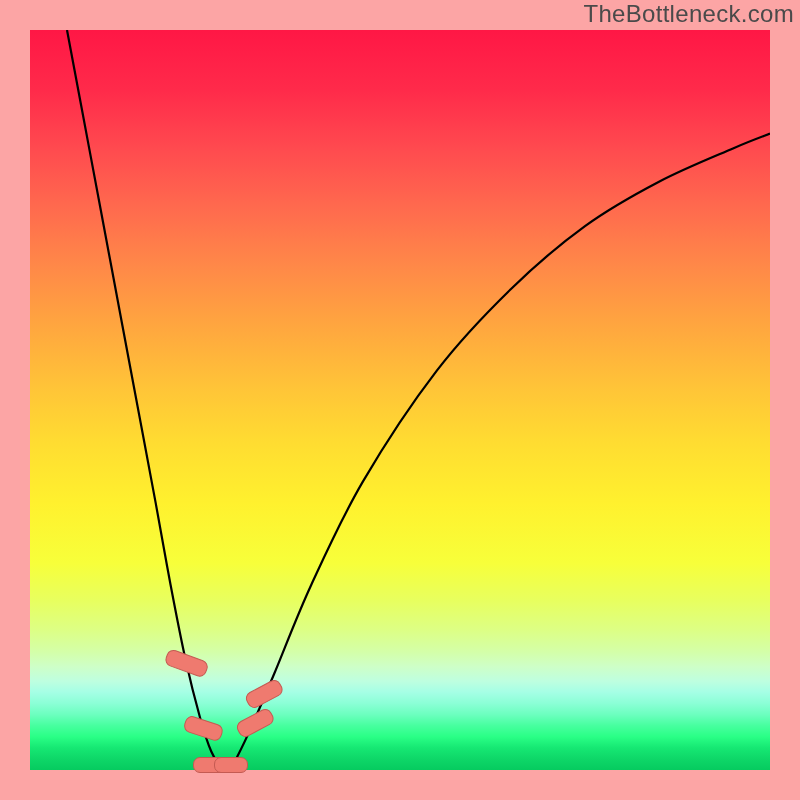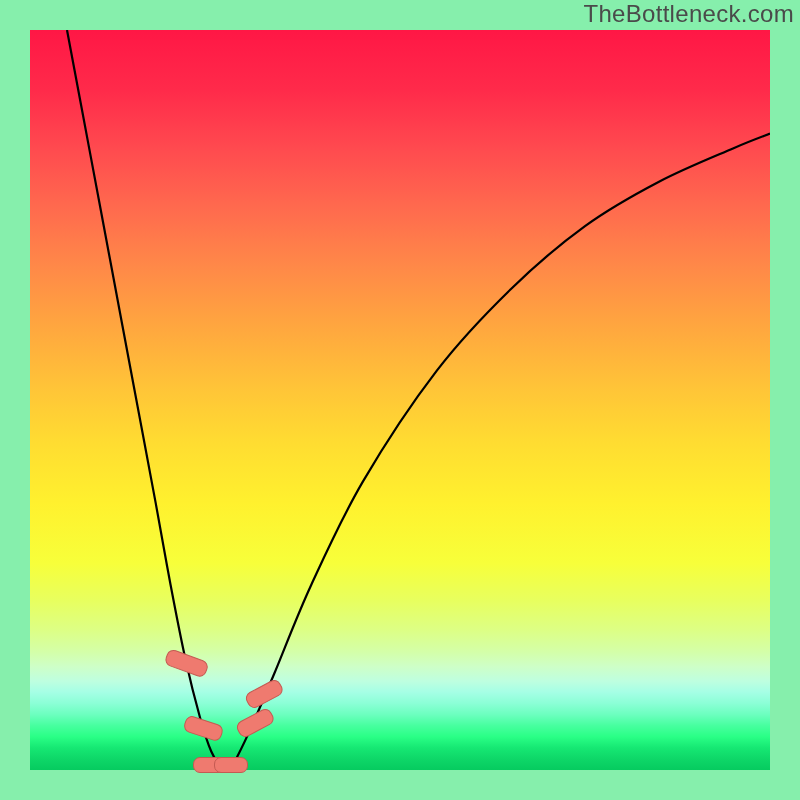--- a/index.html
+++ b/index.html
@@ -9,21 +9,21 @@
     height: 800px;
     background: #000;
     overflow: hidden;
   }
   .frame {
     position: absolute;
     left: 0;
     top: 0;
     width: 800px;
     height: 800px;
-    background: #86efac;
+    background: #fca5a5;
   }
   .plot {
     position: absolute;
     left: 30px;
     top: 30px;
     width: 740px;
     height: 740px;
   }
   .gradient {
     position: absolute;

